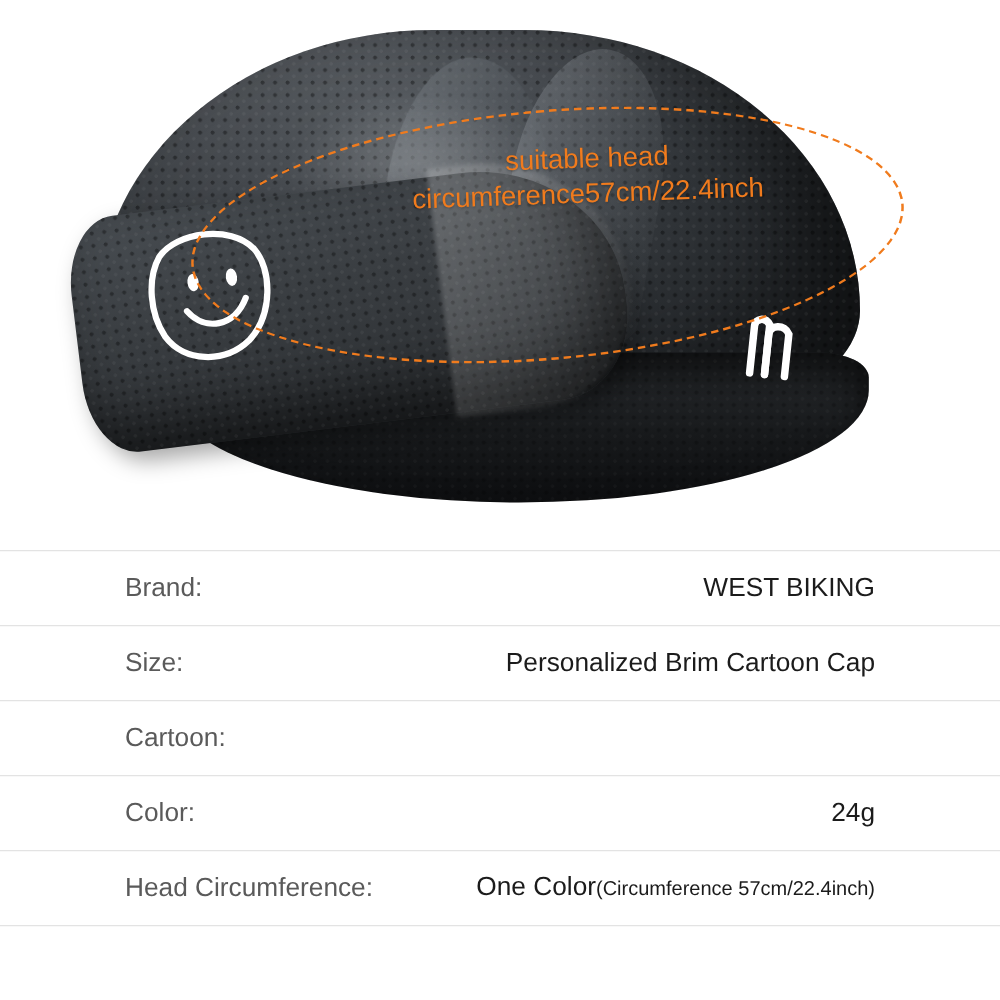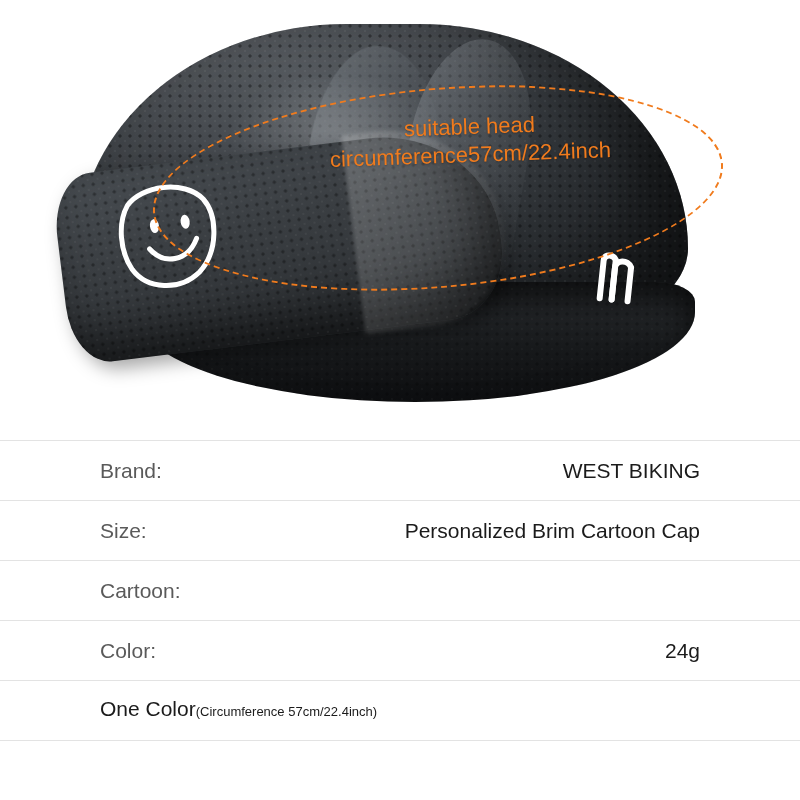--- a/index.html
+++ b/index.html
@@ -196,21 +196,21 @@
     padding-right: 16px;
   }
   .spec-value {
     color: #1b1b1b;
     font-size: 21px;
     text-align: left;
     line-height: 26px;
     white-space: pre-line;
   }
   .spec-value .small {
-    font-size: 13px;
+    font-size: 16px;
   }
 </style>
 </head>
 <body>
 
 <div class="page">
 
   <div class="photo">
 
     <div class="cap-dome">
@@ -262,17 +262,18 @@
       <div class="spec-label">Cartoon:</div>
     </div>
 
 
     <div class="spec-row">
       <div class="spec-label">Color:</div>
       <div class="spec-value">24g</div>
     </div>
 
     <div class="spec-row">
+      <div class="spec-label">Head Circumference:</div>
       <div class="spec-value"><span>One Color</span><span class="small">(Circumference 57cm/22.4inch)</span></div>
     </div>
 
   </div>
 </div>
 
 </body></html>

